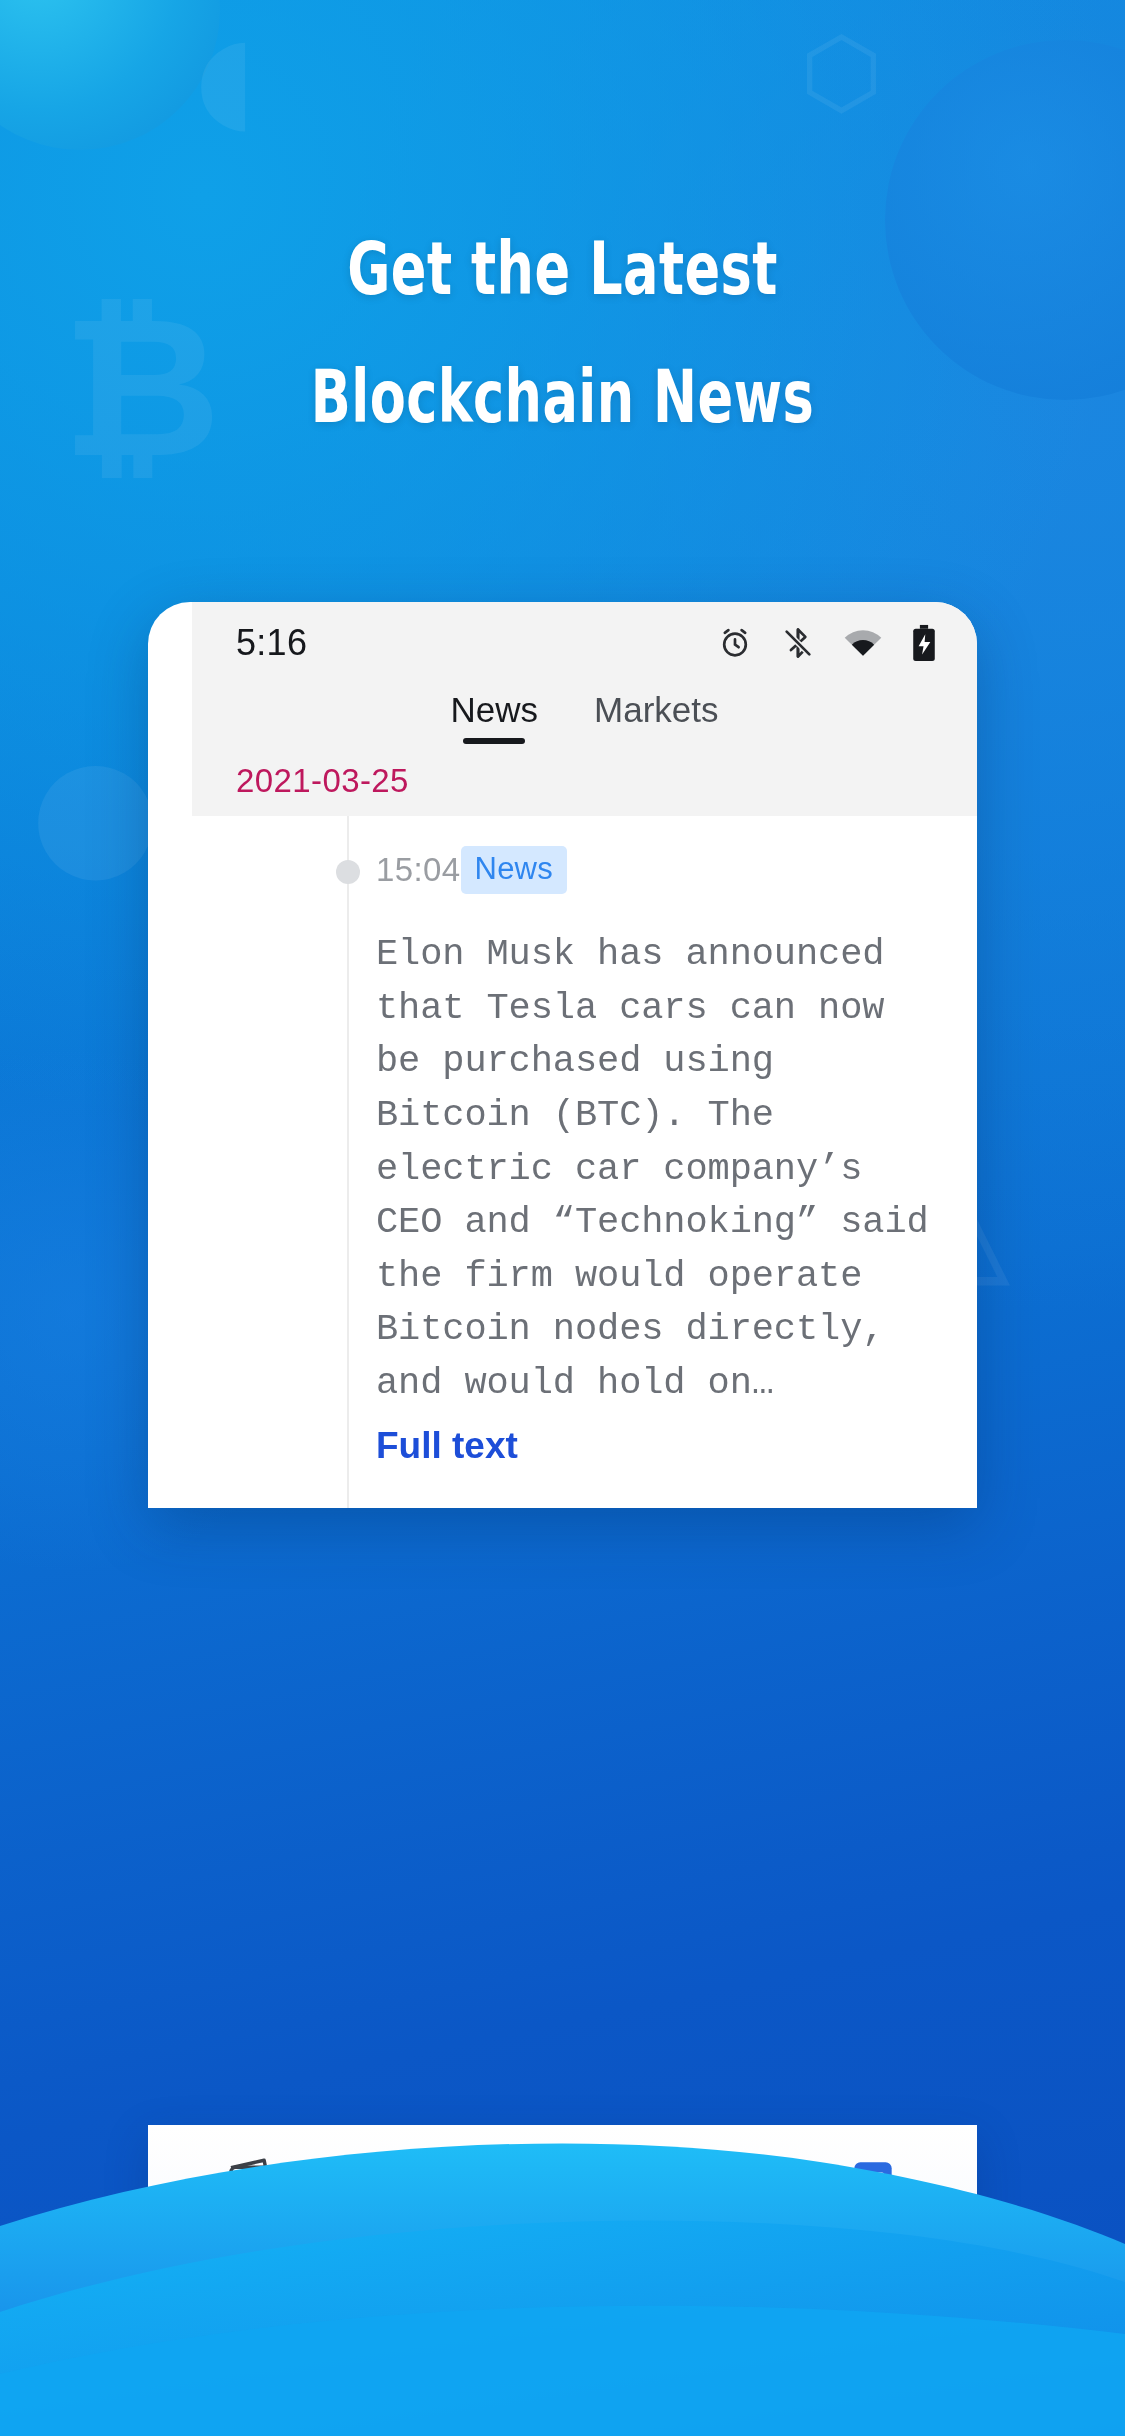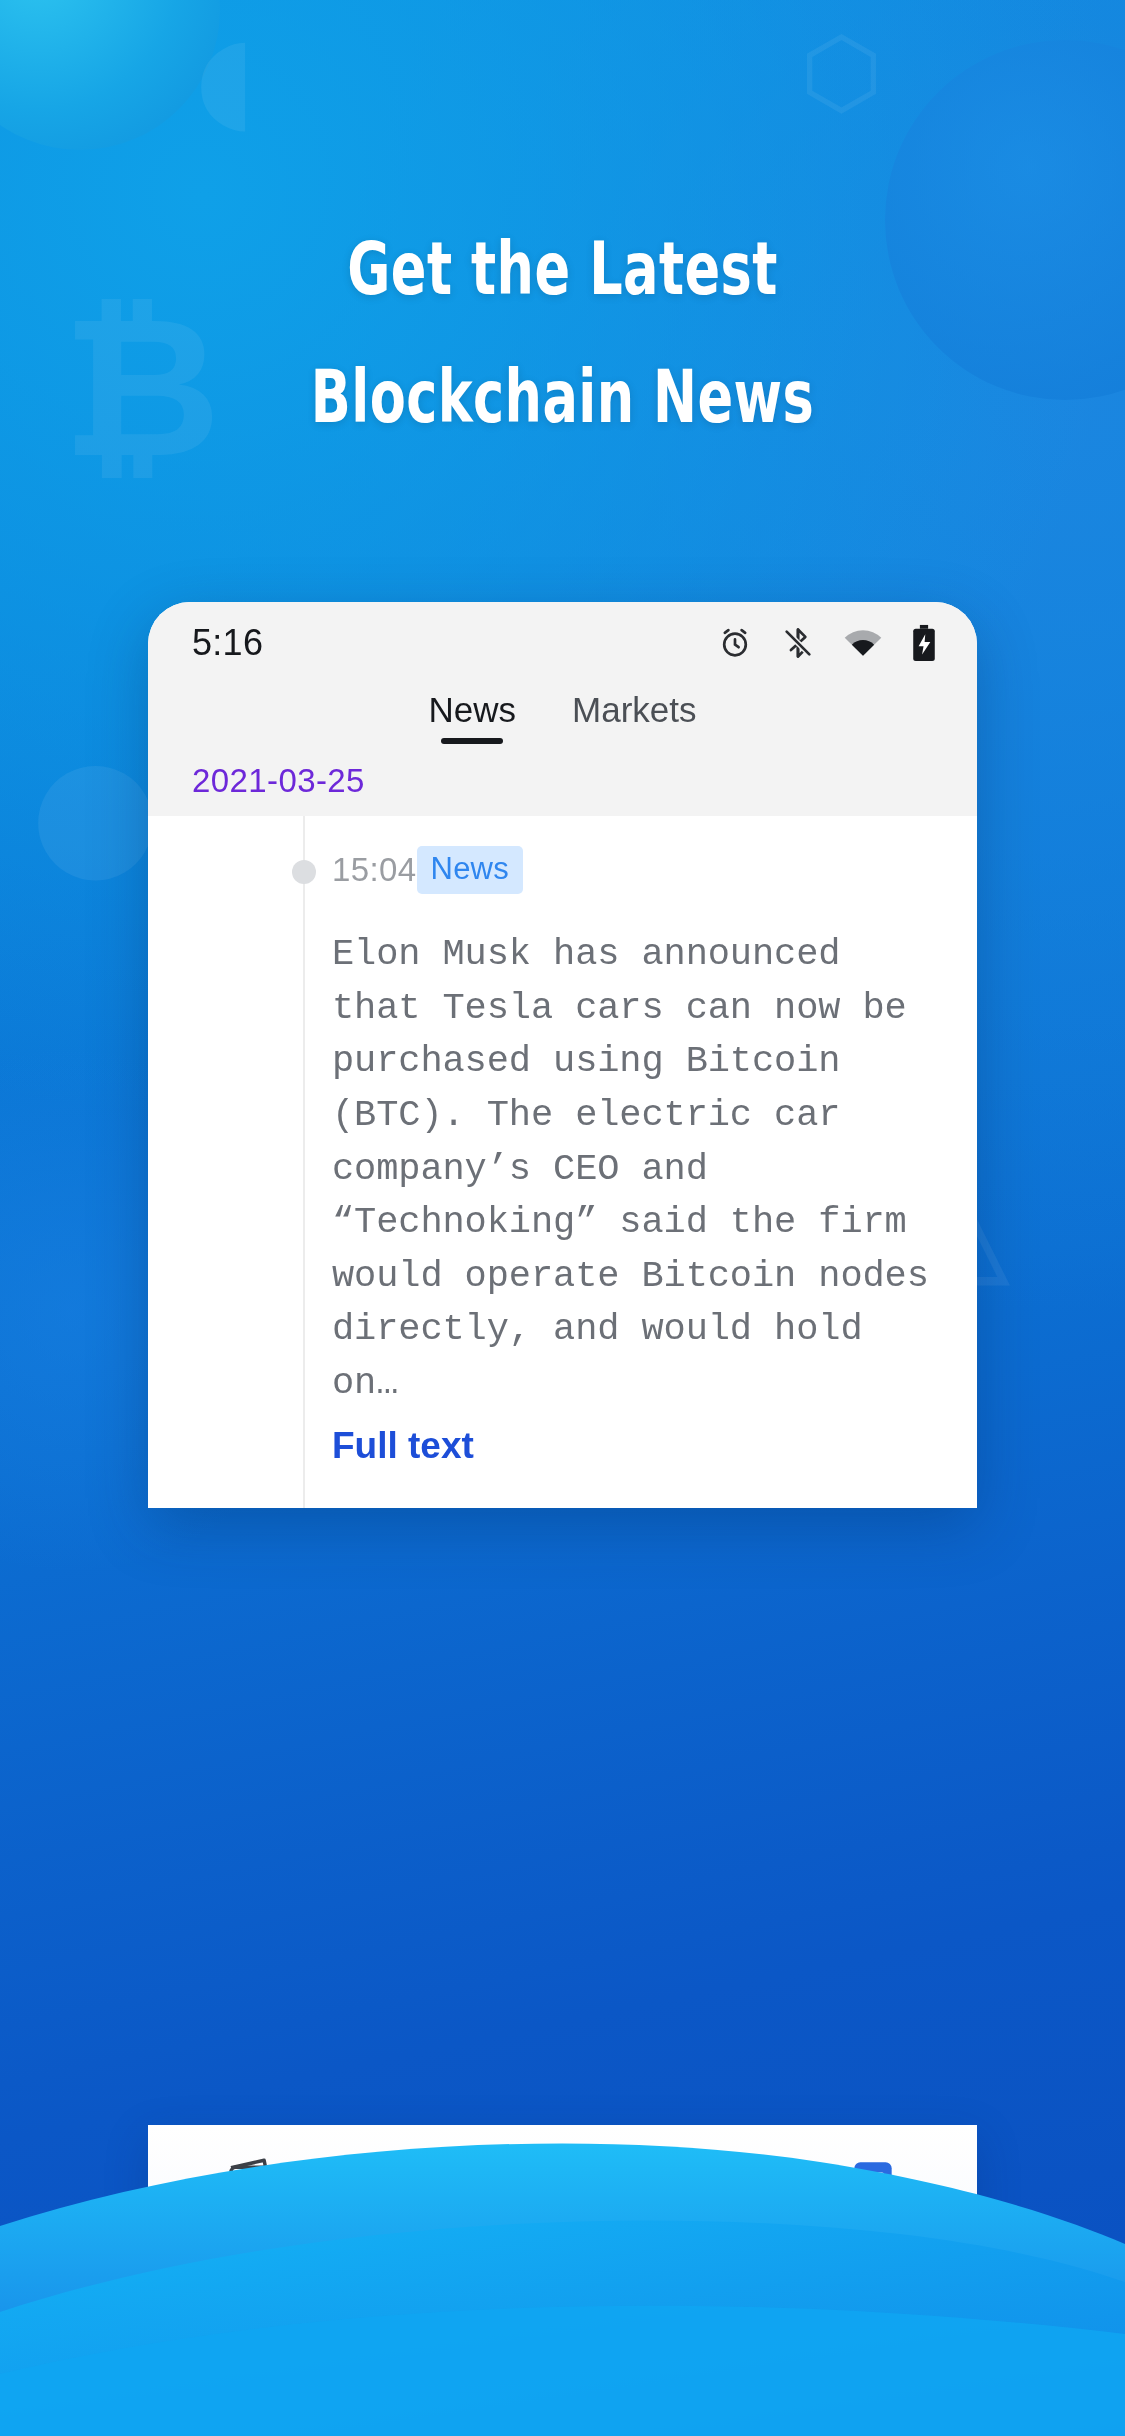--- a/index.html
+++ b/index.html
@@ -50,21 +50,21 @@
     text-shadow:0 2px 10px rgba(0,0,0,.13);
   }
   #headline .hl-line { display:block; white-space:nowrap; }
 
   
   #phone {
     position:absolute; left:148px; top:602px; width:829px; height:906px;
     background:#ffffff;
     border-radius:42px 42px 0 0;
     box-shadow:0 18px 60px rgba(3,40,94,.30);
-    overflow:hidden; z-index:8;
+    overflow:hidden; z-index:8;padding-left:44px;
   }
   .statusbar {
     height:82px; background:#f3f3f3; display:flex; align-items:center;
     padding:0 40px 0 44px; justify-content:space-between;
   }
   .sb-time { font-size:36px; color:#16181c; letter-spacing:.3px; }
   .sb-icons { display:flex; align-items:center; gap:28px; }
   .sb-icons svg { display:block; }
 
   .tabsbar {
@@ -72,21 +72,21 @@
     gap:56px; padding-top:6px; height:78px;
   }
   .tab { position:relative; font-size:35px; color:#4b4f55; padding-bottom:14px; }
   .tab.active { color:#17191d; }
   .tab.active::after {
     content:""; position:absolute; left:50%; transform:translateX(-50%);
     bottom:0; width:62px; height:6px; border-radius:3px; background:#17191d;
   }
   .datebar {
     background:#f3f3f3; padding:0 0 16px 44px;
-    font-size:33px; color:#6d28d9; letter-spacing:.4px;
+    font-size:33px; color:#be185d; letter-spacing:.4px;
   }
 
   .feed { position:relative; background:#fff; }
   .feed::before {
     content:""; position:absolute; left:155px; top:0; bottom:0; width:2px;
     background:#ececec;
   }
   .news-item { position:relative; padding:30px 44px 26px 184px; }
   .dot {
     position:absolute; left:144px; top:44px; width:24px; height:24px;

